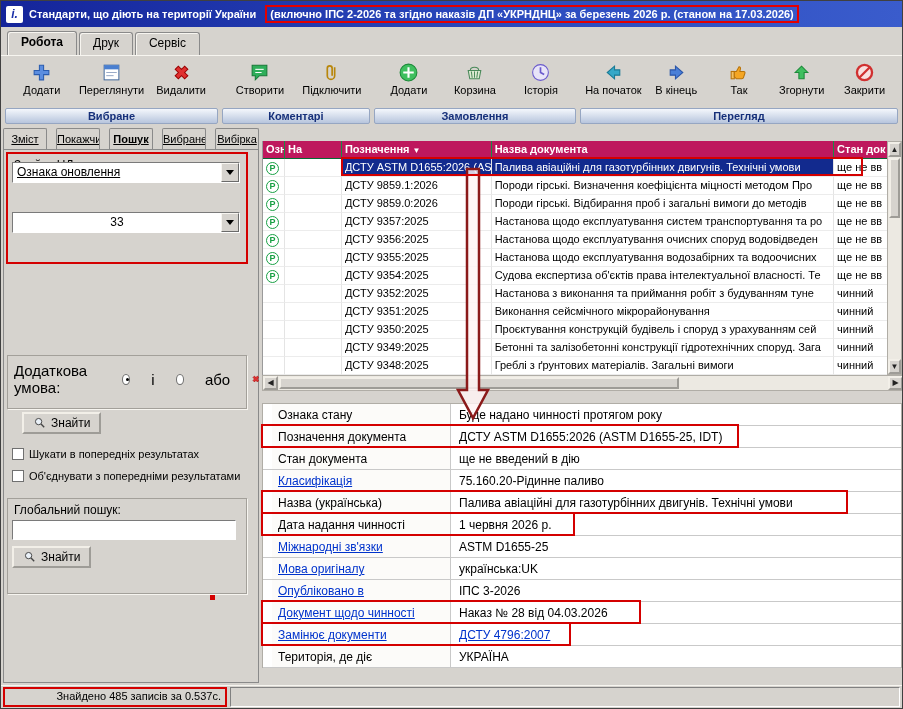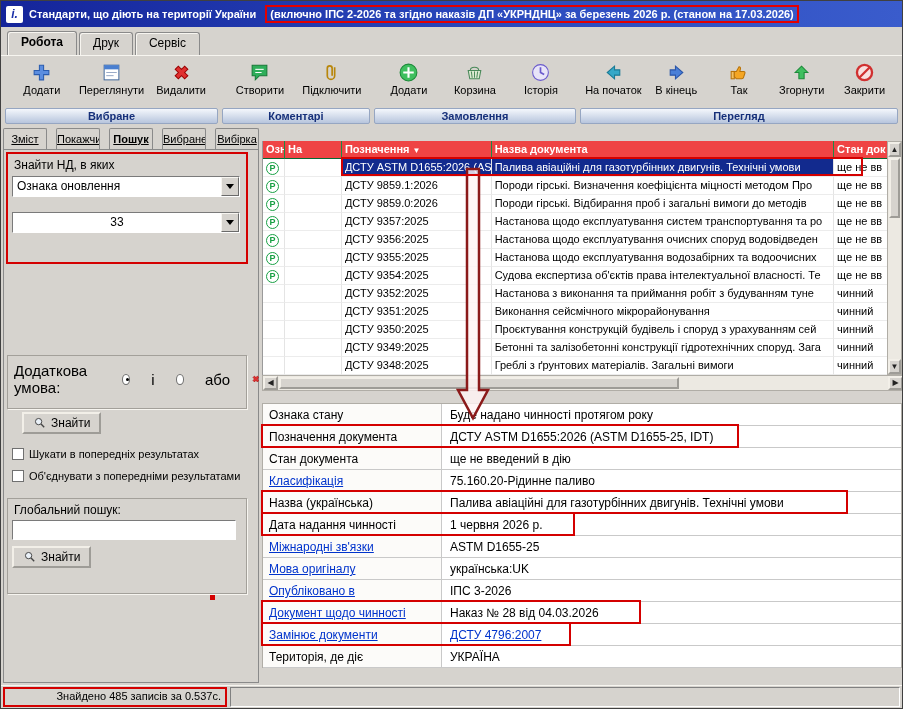--- a/index.html
+++ b/index.html
@@ -77,21 +77,21 @@
   .txt-input { position:absolute; left:8px; top:370px; width:224px; height:20px; background:#fff;
                border:1px solid; border-color:#7a7a7a #fff #fff #7a7a7a; font-size:12px; padding:0 4px;
                font-family:"Liberation Sans",sans-serif; }
   .gfind-btn { position:absolute; left:8px; top:396px; }
 
   
   .main { flex:1; position:relative; background:#d6d3ce; }
   .doc-table { position:absolute; left:3px; top:15px; width:627px; background:#fff;
                border-left:1px solid #9a9a9a; }
   .trow, .thead { display:flex; height:18px; font-size:11px; white-space:nowrap; }
-  .thead { background:#ef4444; color:#fff; font-weight:bold; }
+  .thead { background:#be185d; color:#fff; font-weight:bold; }
   .thead .tc { border-right:1px solid #1d8a44; border-bottom:1px solid #066a34; overflow:hidden; }
   .tc { padding:2px 3px; overflow:hidden; }
   .trow .tc { border-right:1px solid #e4e4e4; border-bottom:1px solid #ececec; }
   .ca{width:22px}.cb2{width:57px}.ccode{width:150px}.cname{width:343px}.cstate{width:55px}
   .trow.sel .ccode, .trow.sel .cname { background:#122a8e; color:#fff; }
   .gicon { display:inline-flex; width:13px; height:13px; border:1.5px solid #18a044; border-radius:50%;
            color:#18a044; font-size:9px; font-weight:bold; align-items:center; justify-content:center;
            line-height:1; }
   .sort-ic { font-size:8px; margin-left:3px; }
 
@@ -106,21 +106,21 @@
   .hscroll .sc-btn { width:15px; }
   .v-thumb { height:60px; margin:1px; background:#d6d3ce; border:2px outset #f2efe8; }
   .h-thumb { width:400px; margin:1px; background:#d6d3ce; border:2px outset #f2efe8; }
   .h-track { flex:1; }
 
   
   .details { position:absolute; left:3px; top:277px; right:0; background:#fff;
              border:1px solid #b0ada6; border-bottom:none; }
   .drow { display:flex; height:22px; border-bottom:1px solid #c9c9c9; font-size:12px; }
   .dlabel { width:179px; padding:4px 6px; border-right:1px solid #c9c9c9; background:#fcfbf9;
-            white-space:nowrap; overflow:hidden; }
+            white-space:nowrap; overflow:hidden;margin-left:9px; }
   .dvalue { flex:1; padding:4px 8px; white-space:nowrap; overflow:hidden; }
   .link { color:#0033cc; text-decoration:underline; cursor:pointer; }
 
   
   .statusbar { position:absolute; left:0; right:0; bottom:0; height:23px; background:#d6d3ce;
                border-top:1px solid #f7f5f0; display:flex; gap:3px; padding:1px 2px; }
   .sb-cell { font-size:11px; padding:2px 5px; border:1px solid; border-color:#808080 #fff #fff #808080;text-align:right; }
   .sb-annot { width:224px; border:2px solid #d40000; padding:1px 4px; white-space:nowrap; overflow:hidden; }
   .sb-fill { flex:1; }
 
@@ -269,21 +269,21 @@
       <div class="side-tabs">
         <div class="side-tab">Зміст</div>
         <div class="side-tab">Покажчи</div>
         <div class="side-tab active">Пошук</div>
         <div class="side-tab">Вибране</div>
         <div class="side-tab">Вибірка</div>
       </div>
       <div class="side-panel">
         <div class="gb1 annot-red"></div>
         <span class="find-label">Знайти НД, в яких</span>
-        <div class="combo" style="left:8px; top:26px;">
+        <div class="combo" style="left:8px; top:12px;text-decoration:underline;">
           <span class="combo-val">Ознака оновлення</span>
           <span class="combo-btn">
               <i class="tri-down"></i>
             </span>
         </div>
         <div class="combo" style="left:8px; top:62px;text-align:center;">
           <span class="combo-val">33</span>
           <span class="combo-btn">
               <i class="tri-down"></i>
             </span>

